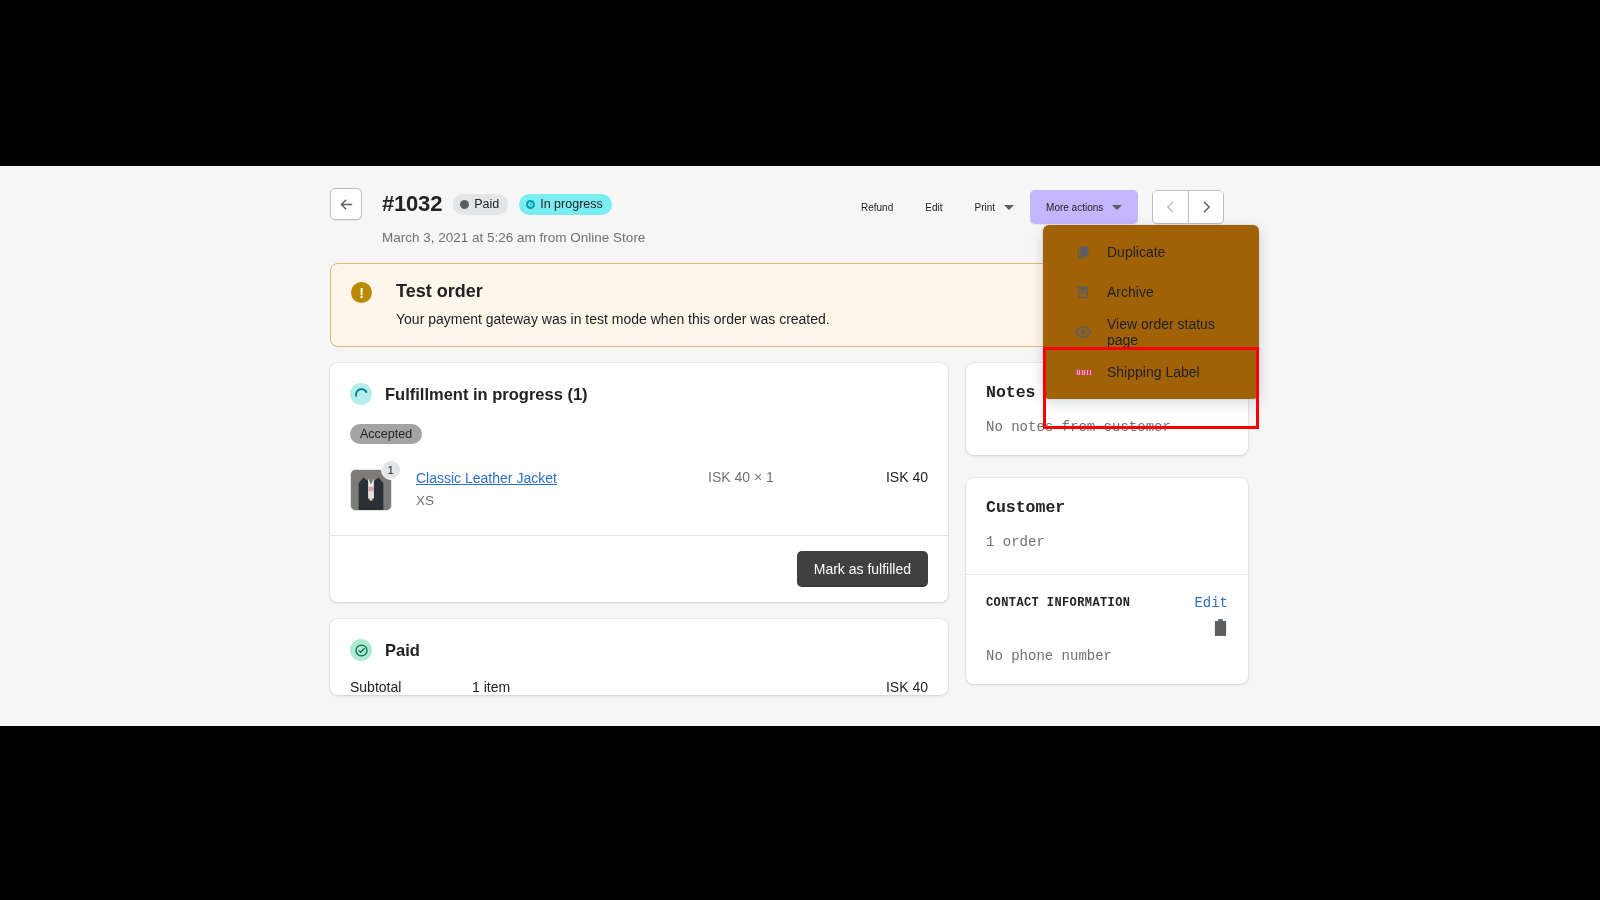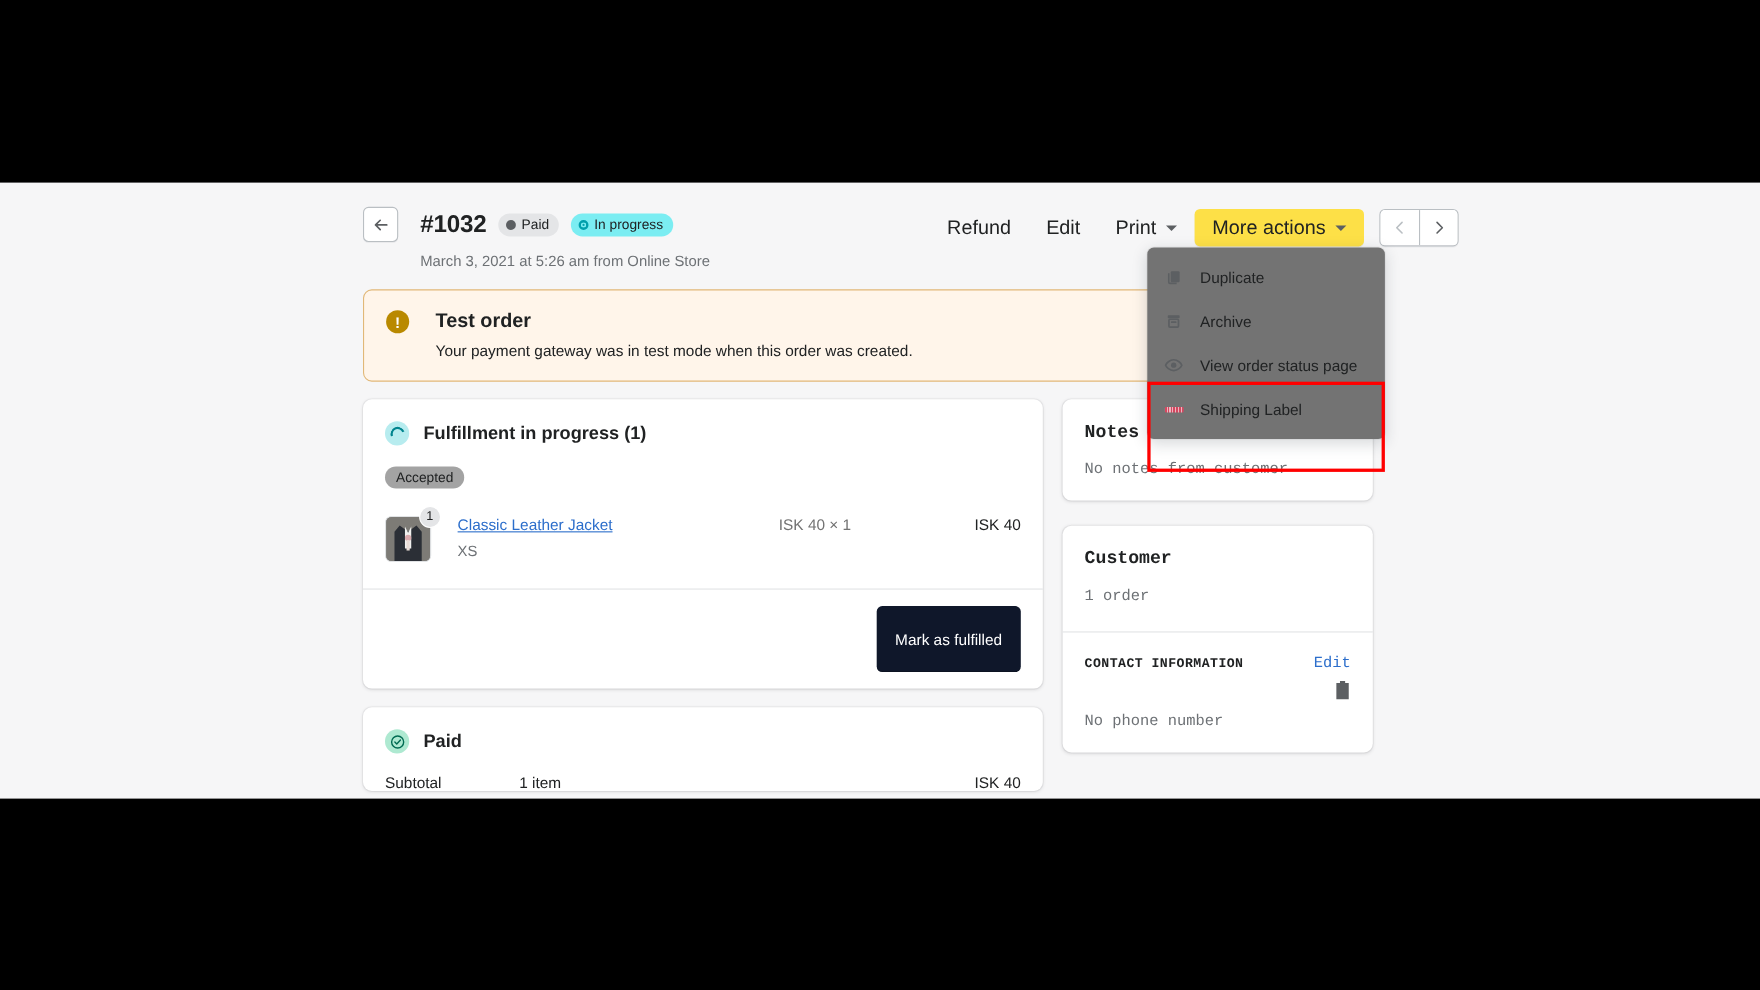--- a/index.html
+++ b/index.html
@@ -71,27 +71,27 @@
   
   .actions {
     position: absolute;
     left: 845px; top: 24px;
     display: flex; align-items: center;
   }
   .act-btn {
     height: 34px;
     display: flex; align-items: center;
     padding: 0 16px;
-    font-size: 18px; color: #202223;
+    font-size: 10px; color: #202223;
     background: transparent;
     border: none; border-radius: 5px;
     cursor: pointer;
   }
   .act-btn.solid {
-    background: #fde047;
+    background: #c4b5fd;
     box-shadow: 0 1px 0 rgba(22,29,37,.05);
   }
   .caret {
     width: 0; height: 0;
     border-left: 5px solid transparent;
     border-right: 5px solid transparent;
     border-top: 5px solid #5c5f62;
     margin-left: 9px;
   }
   .pager {
@@ -107,24 +107,24 @@
     cursor: pointer;
   }
   .pager button + button { border-left: 1px solid #babfc3; }
   .pager svg { width: 16px; height: 16px; }
 
   
   .dropdown {
     position: absolute;
     left: 1043px; top: 59px;
     width: 216px;
-    background: #737373;
+    background: #a16207;
     border-radius: 6px;
     box-shadow: 0 0 0 1px rgba(63,63,68,.05), 0 4px 14px rgba(33,43,54,.18);
-    padding: 7px 0;
+    padding: 7px 16px;
     z-index: 30;
   }
   .dd-item {
     display: flex; align-items: center;
     height: 40px; padding: 0 14px;
     font-size: 14px; color: #202223;
     cursor: pointer;
   }
   .dd-ico {
     width: 20px; height: 20px;
@@ -236,24 +236,24 @@
   }
   .li-variant { font-size: 13.5px; color: #6d7175; margin-top: 6px; }
   .li-unit { font-size: 14px; color: #737373; width: 130px; }
   .li-total { font-size: 14px; color: #202223; width: 90px; text-align: right; }
   .card-foot {
     border-top: 1px solid #e1e3e5;
     padding: 15px 20px;
     display: flex; justify-content: flex-end;
   }
   .btn-primary {
-    background: #0f172a; color: #fff;
+    background: #404040; color: #fff;
     font-size: 14px;
     border: none; border-radius: 5px;
-    padding: 22px 17px;
+    padding: 10px 17px;
     box-shadow: inset 0 -1px 0 rgba(0,0,0,.2);
     cursor: pointer;
   }
   .check-ring {
     width: 22px; height: 22px; border-radius: 50%;
     background: #aee9d1;
     display: flex; align-items: center; justify-content: center;
     flex: none;
   }
   .check-ring svg { width: 15px; height: 15px; }

